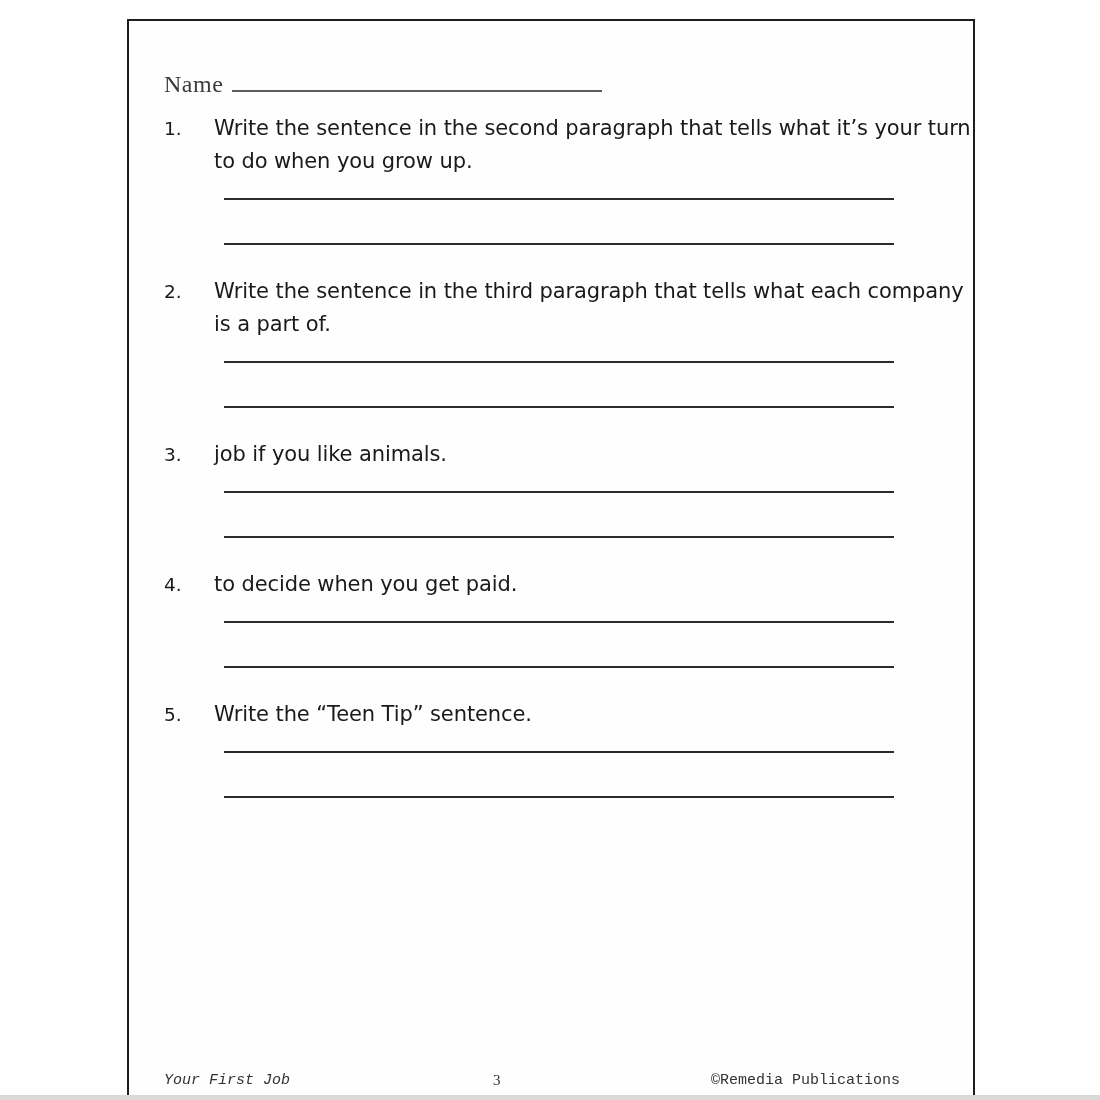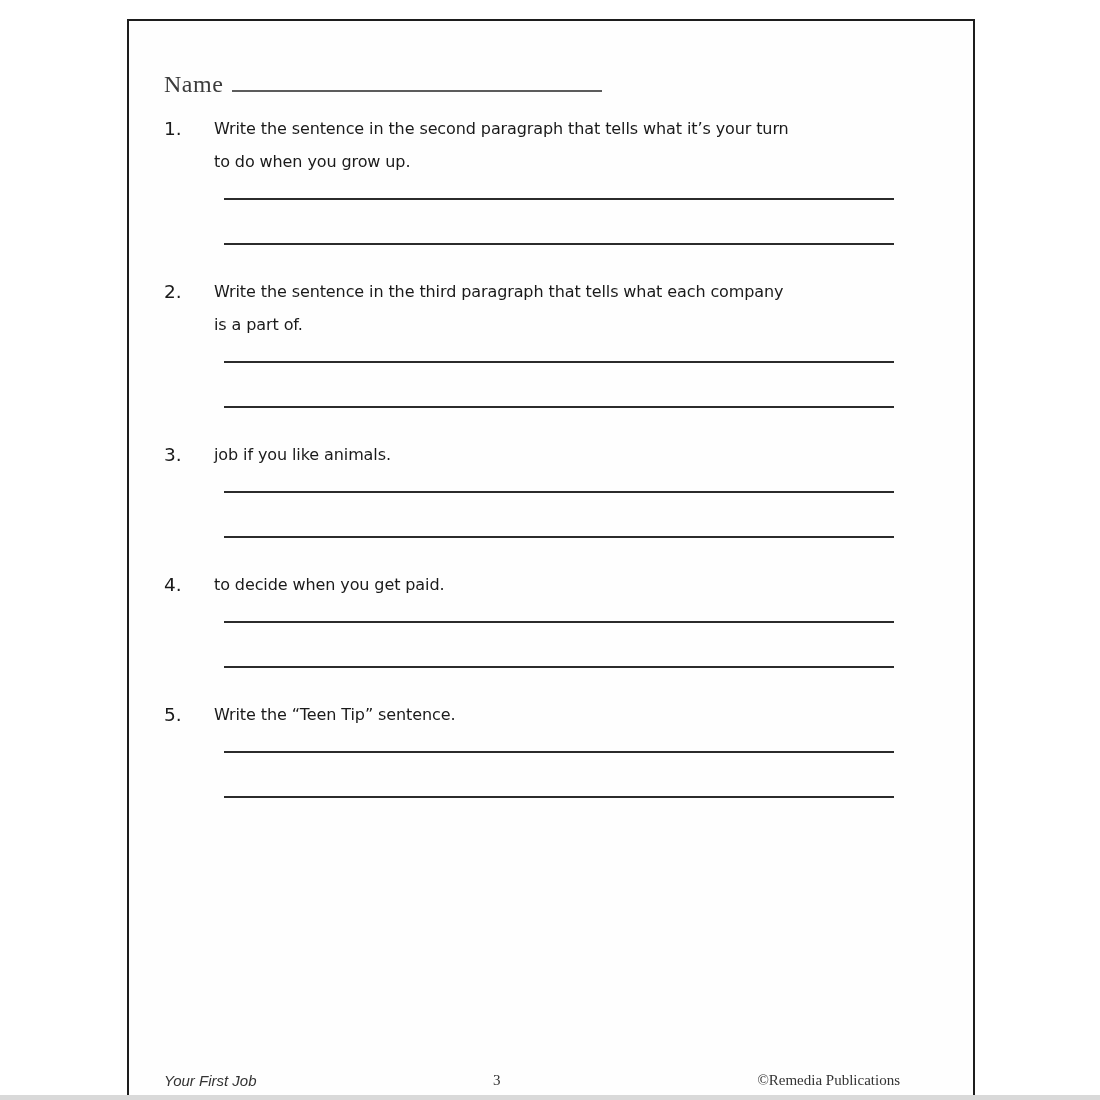--- a/index.html
+++ b/index.html
@@ -70,21 +70,21 @@
     display: flex;
     align-items: flex-start;
   }
   .q-num {
     width: 50px;
     flex: 0 0 50px;
     font-size: 18.5px;
     line-height: 33px;
   }
   .q-text {
-    font-size: 16px;
+    font-size: 21px;
     line-height: 33px;
     letter-spacing: -0.1px;
     white-space: nowrap;
   }
   .answer-line {
     margin: 20px 0 0 60px;
     width: 670px;
     height: 0;
     border-bottom: 2px solid #2b2b2b;
   }
@@ -97,33 +97,33 @@
     left: 0;
     right: 0;
     bottom: 18px;
     height: 20px;
     font-size: 15px;
     color: #333333;
   }
   .footer-left {
     position: absolute;
     left: 35px;
-    font-family: Liberation Sans, sans-serif;
+    font-family: Liberation Mono, monospace;
     font-style: italic;
   }
   .footer-center {
     position: absolute;
     left: 50%;
     transform: translateX(-58px);
     font-family: "Liberation Serif", serif;
   }
   .footer-right {
     position: absolute;
     right: 73px;
-    font-family: Liberation Serif, serif;
+    font-family: Liberation Mono, monospace;
   }
 </style>
 </head>
 <body>
 
 <div class="canvas">
   <div class="page">
 
     <div class="name-row">
       <span>Name</span><span class="name-blank"></span>

